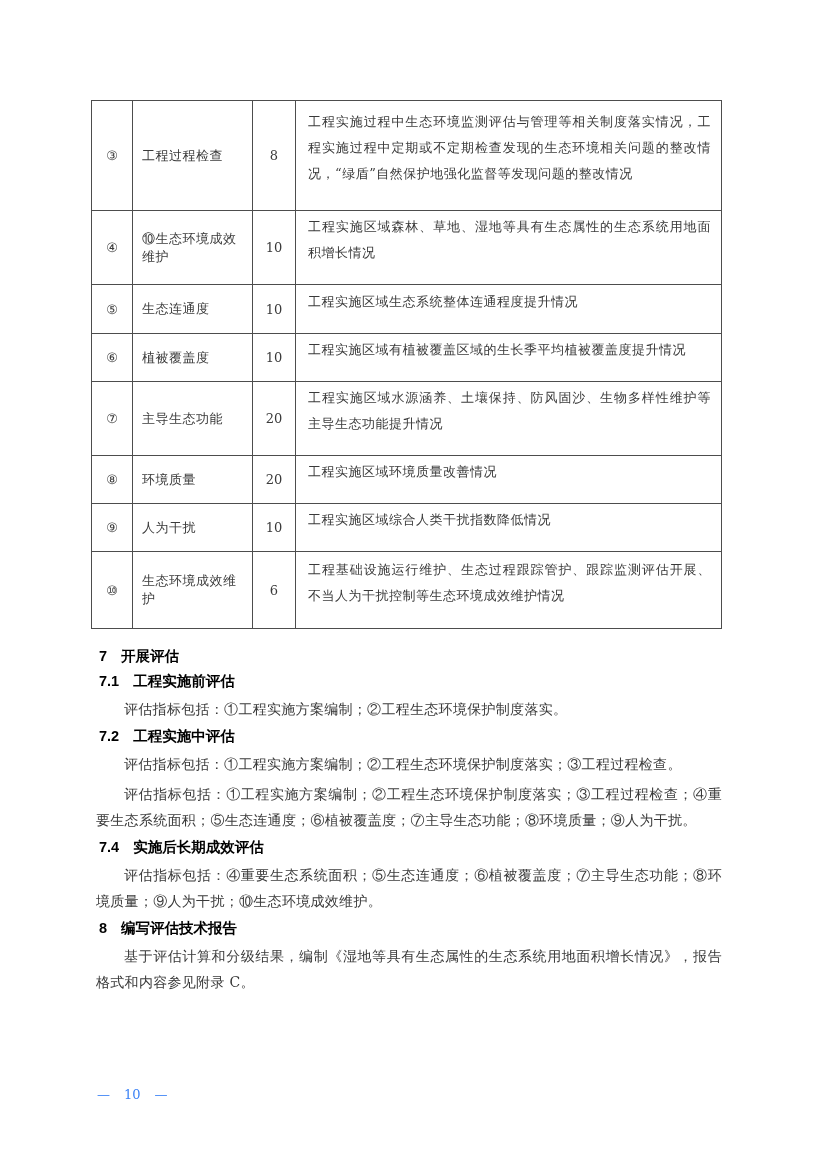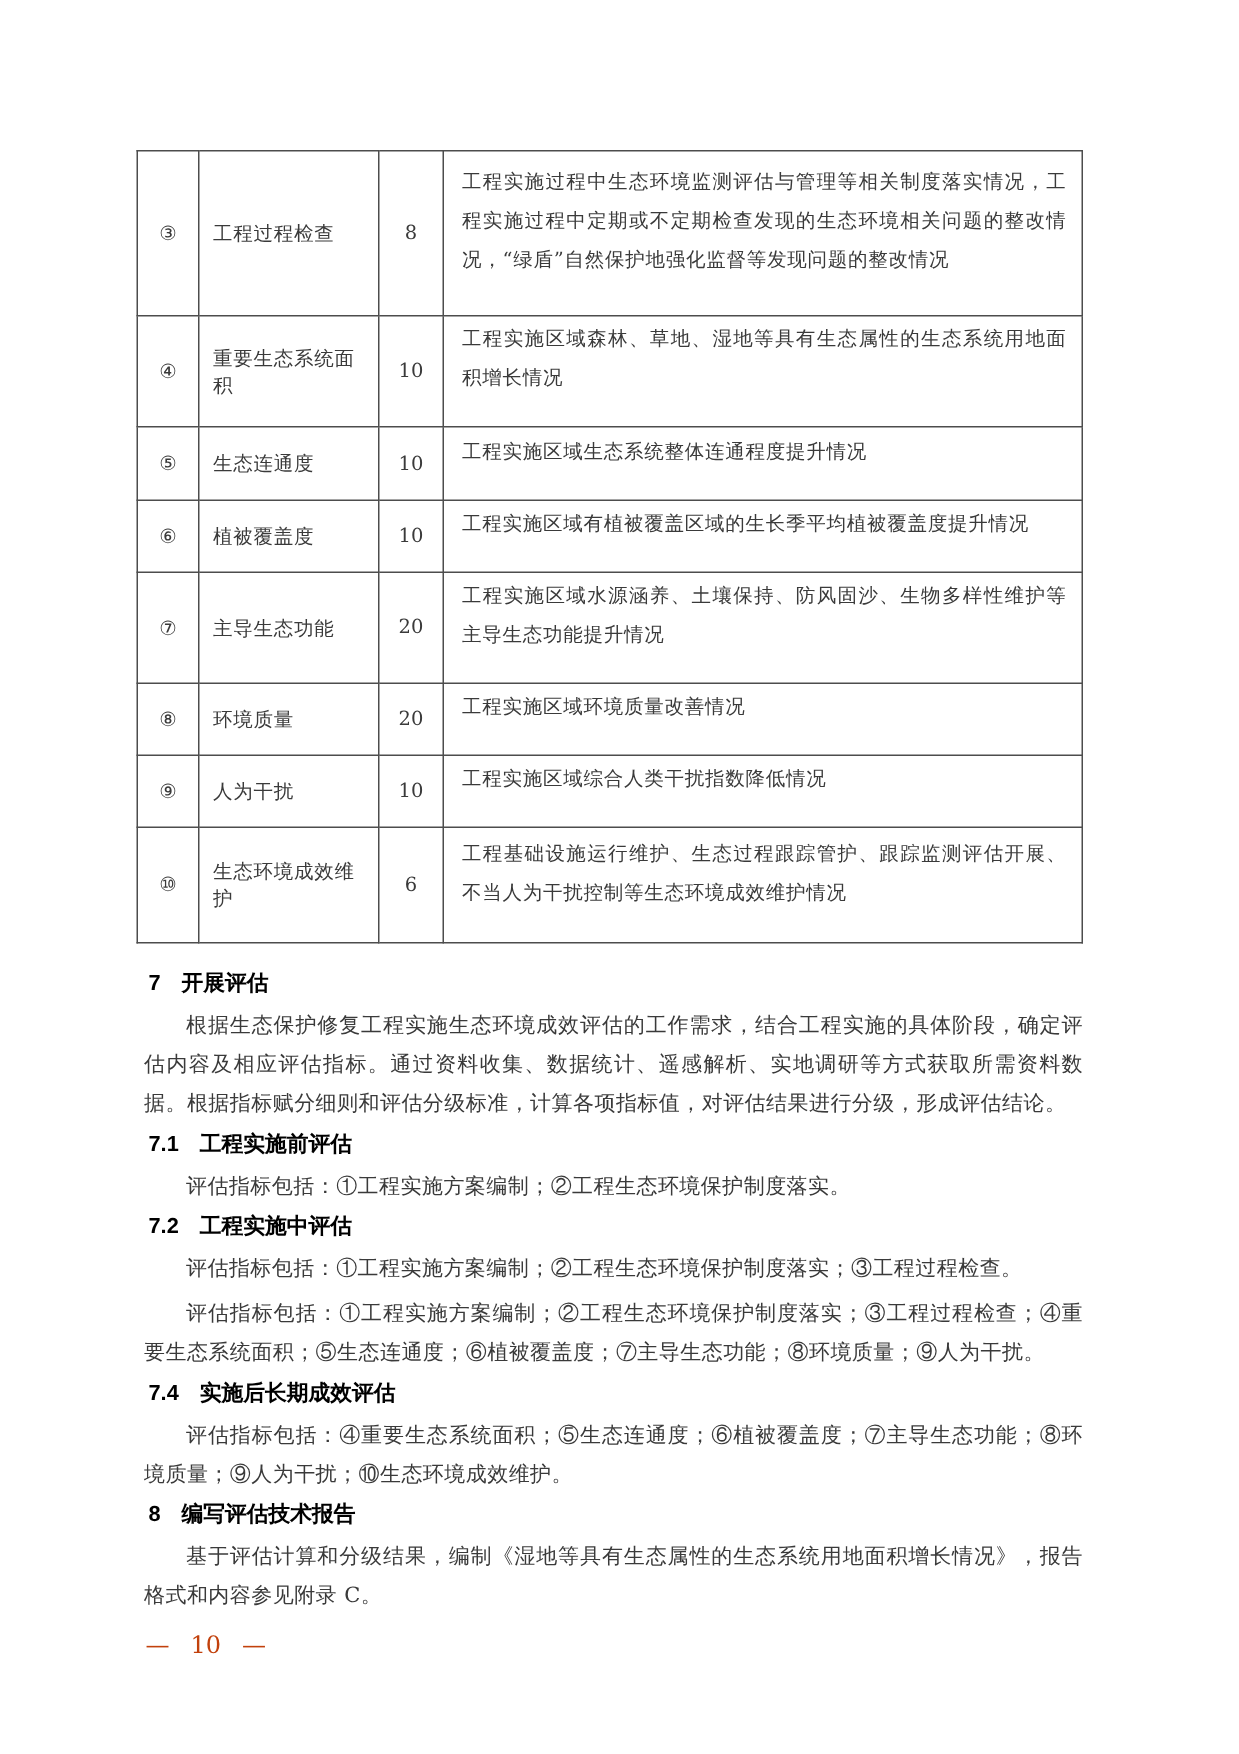--- a/index.html
+++ b/index.html
@@ -65,22 +65,22 @@
     text-align: justify;
     text-indent: 2em;
     color: #3a3a3a;
     letter-spacing: 0.3px;
   }
   
   .footer {
     position: absolute;
     left: 95px;
     top: 1087px;
-    font-size: 16px;
-    color: #c2410c;
+    font-size: 13px;
+    color: #3b82f6;
   }
   .footer .dash { letter-spacing: 0; padding: 0 2px; }
   .footer .page-num { padding: 0 12px; }
 </style>
 </head>
 <body>
 
 <div class="content">
 
   <table class="indicator-table">
@@ -92,21 +92,21 @@
     </colgroup>
     <tbody>
       <tr class="r0">
         <td class="c-num">③</td>
         <td class="c-name">工程过程检查</td>
         <td class="c-score">8</td>
         <td class="c-desc">工程实施过程中生态环境监测评估与管理等相关制度落实情况，工程实施过程中定期或不定期检查发现的生态环境相关问题的整改情况，“绿盾”自然保护地强化监督等发现问题的整改情况</td>
       </tr>
       <tr class="r1">
         <td class="c-num">④</td>
-        <td class="c-name">重要生态系统面积</td>
+        <td class="c-name">⑩生态环境成效维护</td>
         <td class="c-score">10</td>
         <td class="c-desc">工程实施区域森林、草地、湿地等具有生态属性的生态系统用地面积增长情况</td>
       </tr>
       <tr class="r2">
         <td class="c-num">⑤</td>
         <td class="c-name">生态连通度</td>
         <td class="c-score">10</td>
         <td class="c-desc">工程实施区域生态系统整体连通程度提升情况</td>
       </tr>
       <tr class="r3">
@@ -138,21 +138,20 @@
         <td class="c-name">生态环境成效维护</td>
         <td class="c-score">6</td>
         <td class="c-desc">工程基础设施运行维护、生态过程跟踪管护、跟踪监测评估开展、不当人为干扰控制等生态环境成效维护情况</td>
       </tr>
     </tbody>
   </table>
 
   <div class="sec-heading first-gap">
     <span class="sec-num">7</span><span>开展评估</span>
   </div>
-  <p class="sec-body">根据生态保护修复工程实施生态环境成效评估的工作需求，结合工程实施的具体阶段，确定评估内容及相应评估指标。通过资料收集、数据统计、遥感解析、实地调研等方式获取所需资料数据。根据指标赋分细则和评估分级标准，计算各项指标值，对评估结果进行分级，形成评估结论。</p>
 
   <div class="sec-heading">
     <span class="sec-num">7.1</span><span>工程实施前评估</span>
   </div>
   <p class="sec-body">评估指标包括：①工程实施方案编制；②工程生态环境保护制度落实。</p>
 
   <div class="sec-heading">
     <span class="sec-num">7.2</span><span>工程实施中评估</span>
   </div>
   <p class="sec-body">评估指标包括：①工程实施方案编制；②工程生态环境保护制度落实；③工程过程检查。</p>

